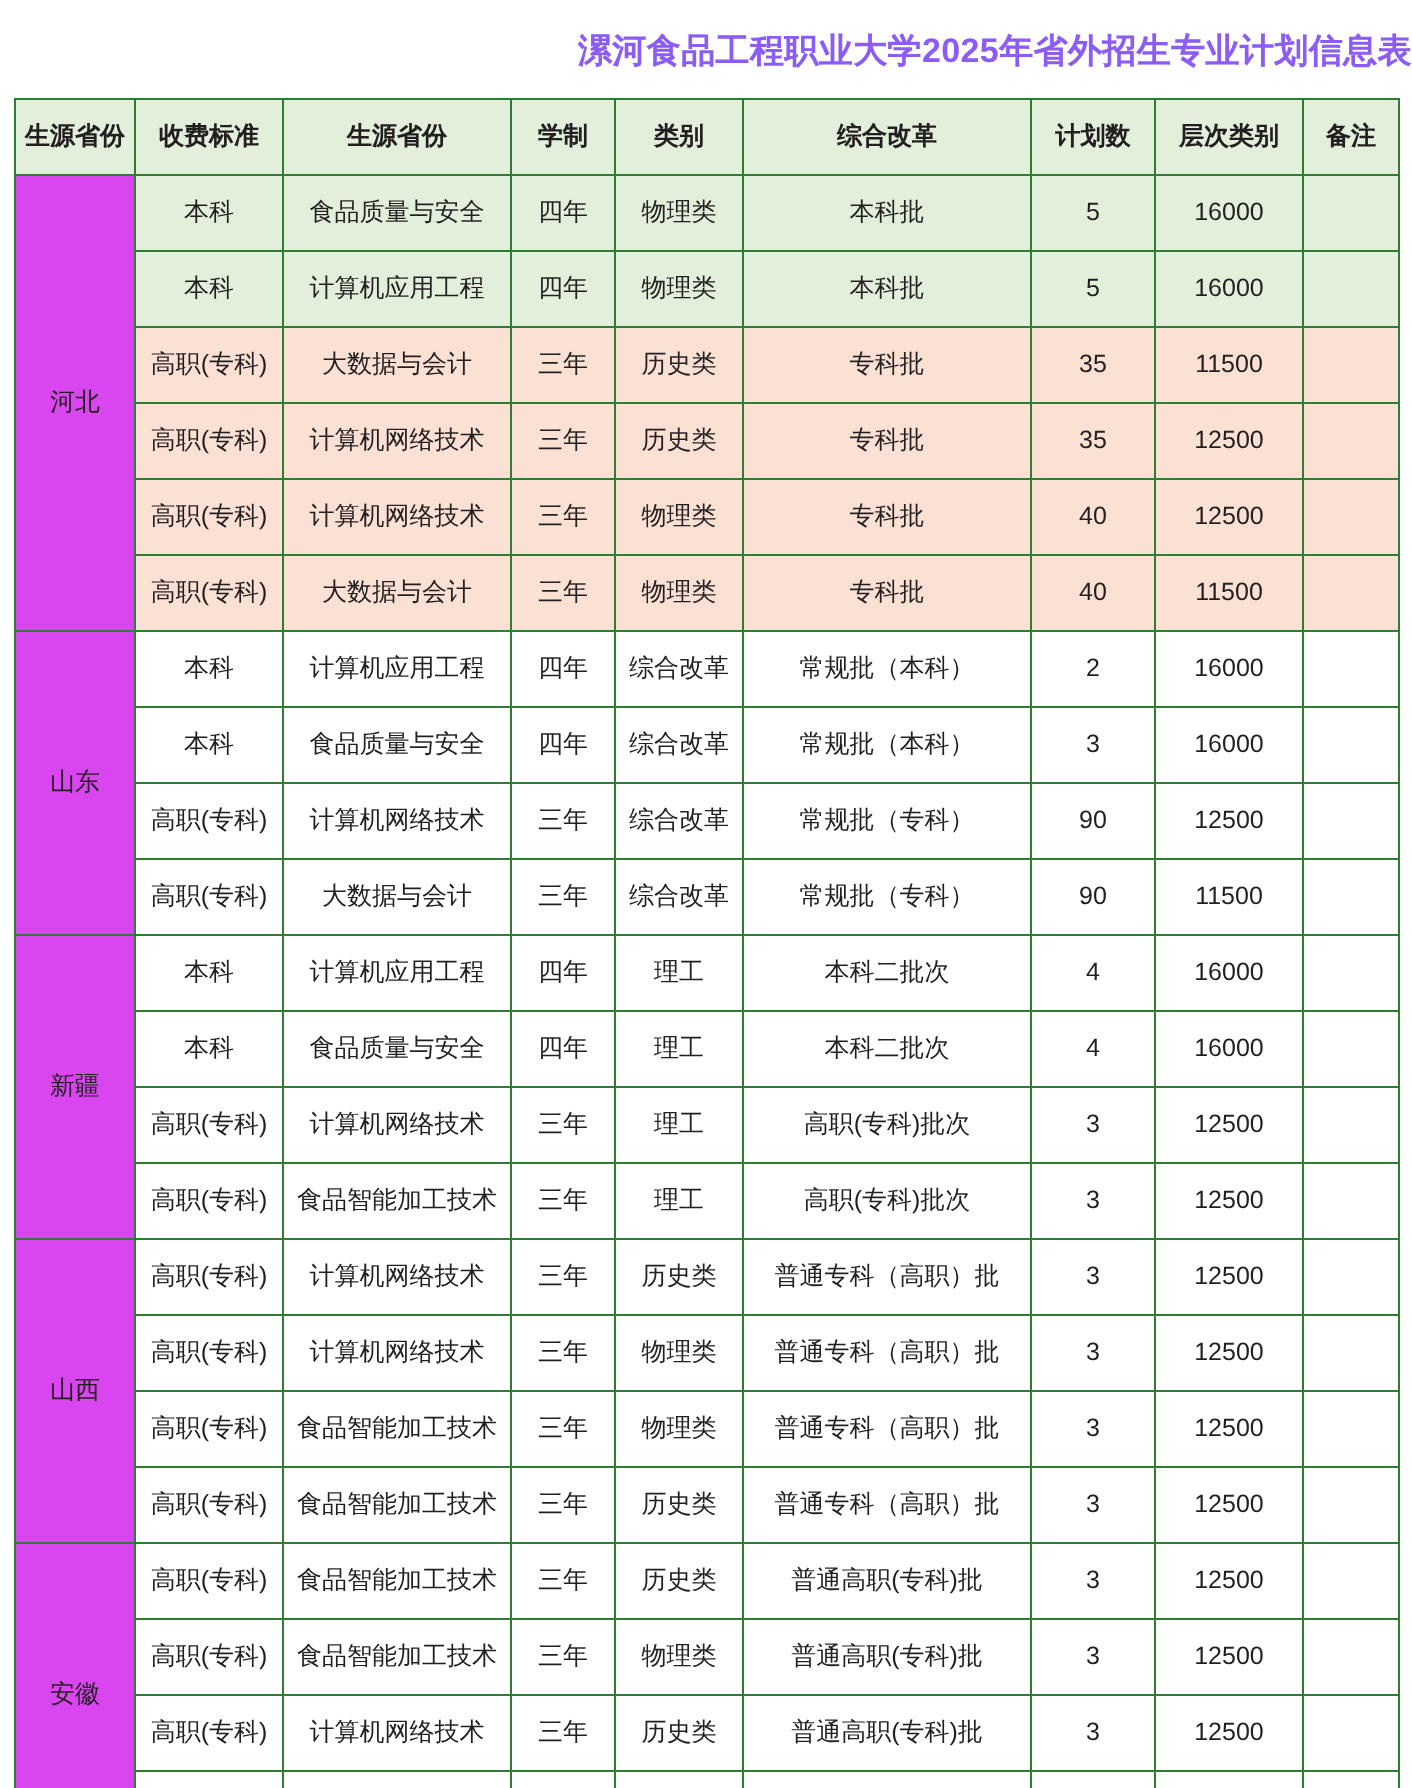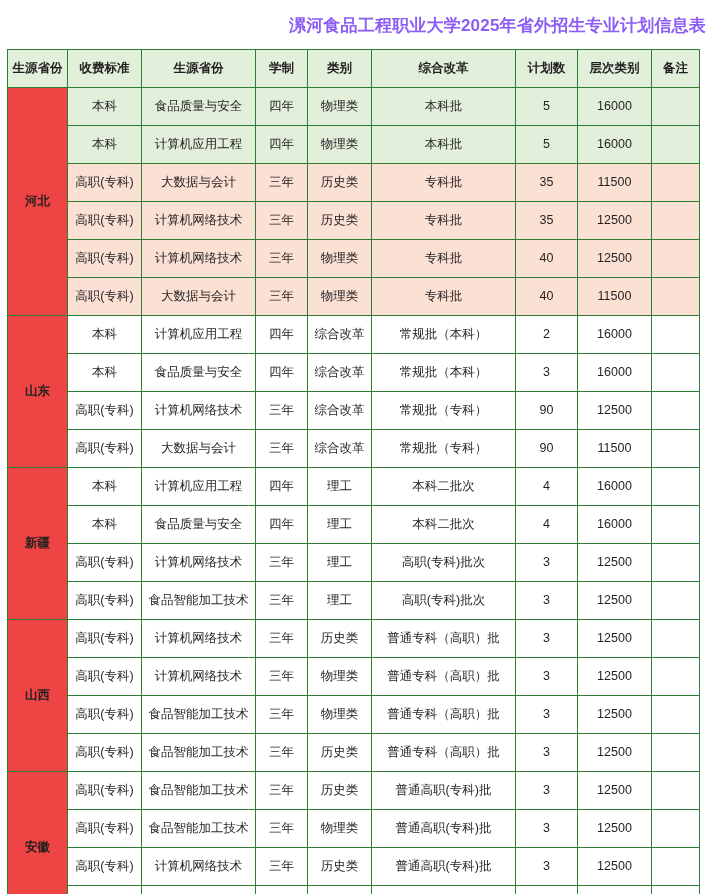--- a/index.html
+++ b/index.html
@@ -43,22 +43,22 @@
     color: #231f20;
   }
   thead th {
     background: #e2efdb;
     font-weight: bold;
     font-size: 13px;
     height: 38px;
     font-family: Liberation Serif, serif;
   }
   td.prov {
-    background: #ef4444;
-    font-weight: bold;
+    background: #d946ef;
+    font-weight: normal;
     font-size: 13px;
   }
   .c-green {
     background: #e2efdb;
   }
   .c-pink {
     background: #fbe0d4;
   }
   .c-white {
     background: #ffffff;

